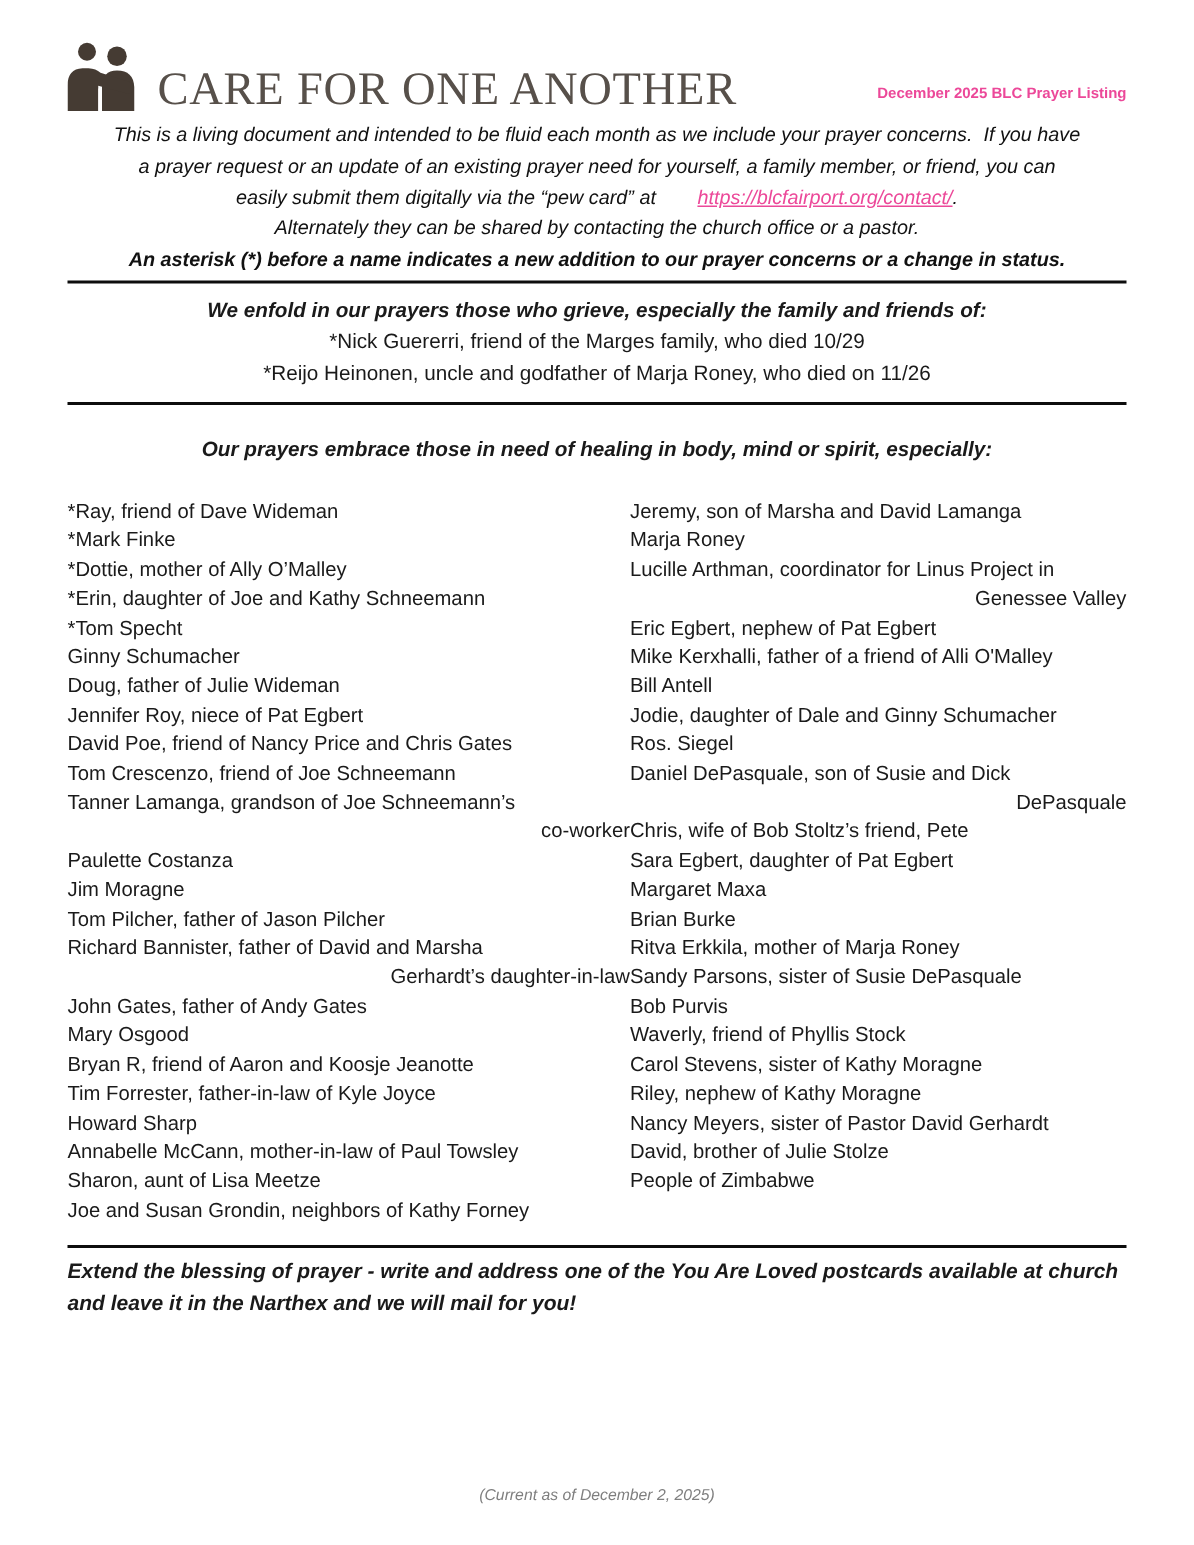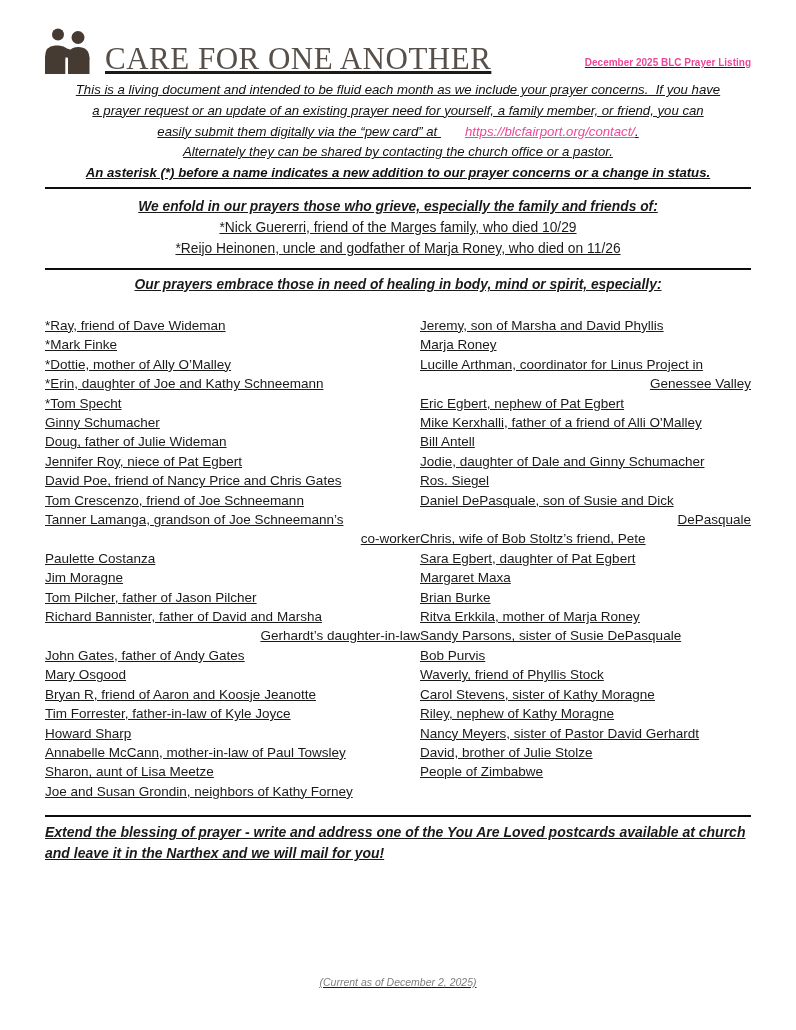--- a/index.html
+++ b/index.html
@@ -1,19 +1,19 @@
 <!DOCTYPE html>
 <html><head>
 <meta charset="utf-8">
 <style>
   html,body{margin:0;padding:0;background:#ffffff;}
   .page{
     width:796px;height:1030px;background:#ffffff;box-sizing:border-box;
     padding:0 45px;position:relative;overflow:hidden;
-    font-family:"Liberation Sans",sans-serif;color:#1a1a1a;text-decoration:underline;
+    font-family:"Liberation Sans",sans-serif;color:#1a1a1a;
   }
   
   .header{display:flex;justify-content:space-between;align-items:flex-end;padding-top:27px;height:47px;}
   .logo{display:flex;align-items:flex-end;gap:8px;}
   .logo svg{display:block;}
   .logo-text{
     font-family:"Liberation Serif",serif;font-size:31px;line-height:30px;
     color:#57504a;letter-spacing:.5px;white-space:nowrap;
   }
   .doc-title{font-size:10px;font-weight:bold;color:#ec4899;padding-bottom:6px;white-space:nowrap;}
@@ -25,21 +25,21 @@
   
   .rule{border:none;border-top:2.6px solid #0d0d0d;margin:0;}
   .rule.r1{margin-top:3px;}
   .rule.r2{margin-top:9px;}
   .rule.r3{margin-top:14px;}
   
   .grief{margin-top:7px;text-align:center;font-size:13.8px;line-height:21px;}
   .section-heading{font-weight:bold;font-style:italic;font-size:13.8px;line-height:21px;text-align:center;}
   .grief .li{white-space:pre;}
   
-  .healing-heading{margin-top:4px;}
+  .healing-heading{margin-top:19px;}
   .columns{display:flex;margin-top:21px;font-size:13.5px;line-height:19.4px;}
   .col-left{width:375px;flex:0 0 375px;}
   .col-right{flex:1;}
   .columns .li{white-space:nowrap;}
   .columns .li.cont{padding-left:30px;text-align:right;}
   
   .closing{margin-top:5px;text-align:left;font-weight:bold;font-style:italic;font-size:14px;line-height:21px;}
   .closing > div{white-space:pre;}
   
   .footer{margin-top:112px;text-align:center;font-style:italic;font-size:10.5px;color:#7f7f7f;}
@@ -111,21 +111,21 @@
         <div class="li">John Gates, father of Andy Gates</div>
         <div class="li">Mary Osgood</div>
         <div class="li">Bryan R, friend of Aaron and Koosje Jeanotte</div>
         <div class="li">Tim Forrester, father-in-law of Kyle Joyce</div>
         <div class="li">Howard Sharp</div>
         <div class="li">Annabelle McCann, mother-in-law of Paul Towsley</div>
         <div class="li">Sharon, aunt of Lisa Meetze</div>
         <div class="li">Joe and Susan Grondin, neighbors of Kathy Forney</div>
       </div>
     <div class="col-right">
-        <div class="li">Jeremy, son of Marsha and David Phyllis</div>
+        <div class="li">Jeremy, son of Marsha and David Lamanga</div>
         <div class="li">Marja Roney</div>
         <div class="li">Lucille Arthman, coordinator for Linus Project in</div>
         <div class="li cont">Genessee Valley</div>
         <div class="li">Eric Egbert, nephew of Pat Egbert</div>
         <div class="li">Mike Kerxhalli, father of a friend of Alli O'Malley</div>
         <div class="li">Bill Antell</div>
         <div class="li">Jodie, daughter of Dale and Ginny Schumacher</div>
         <div class="li">Ros. Siegel</div>
         <div class="li">Daniel DePasquale, son of Susie and Dick</div>
         <div class="li cont">DePasquale</div>

